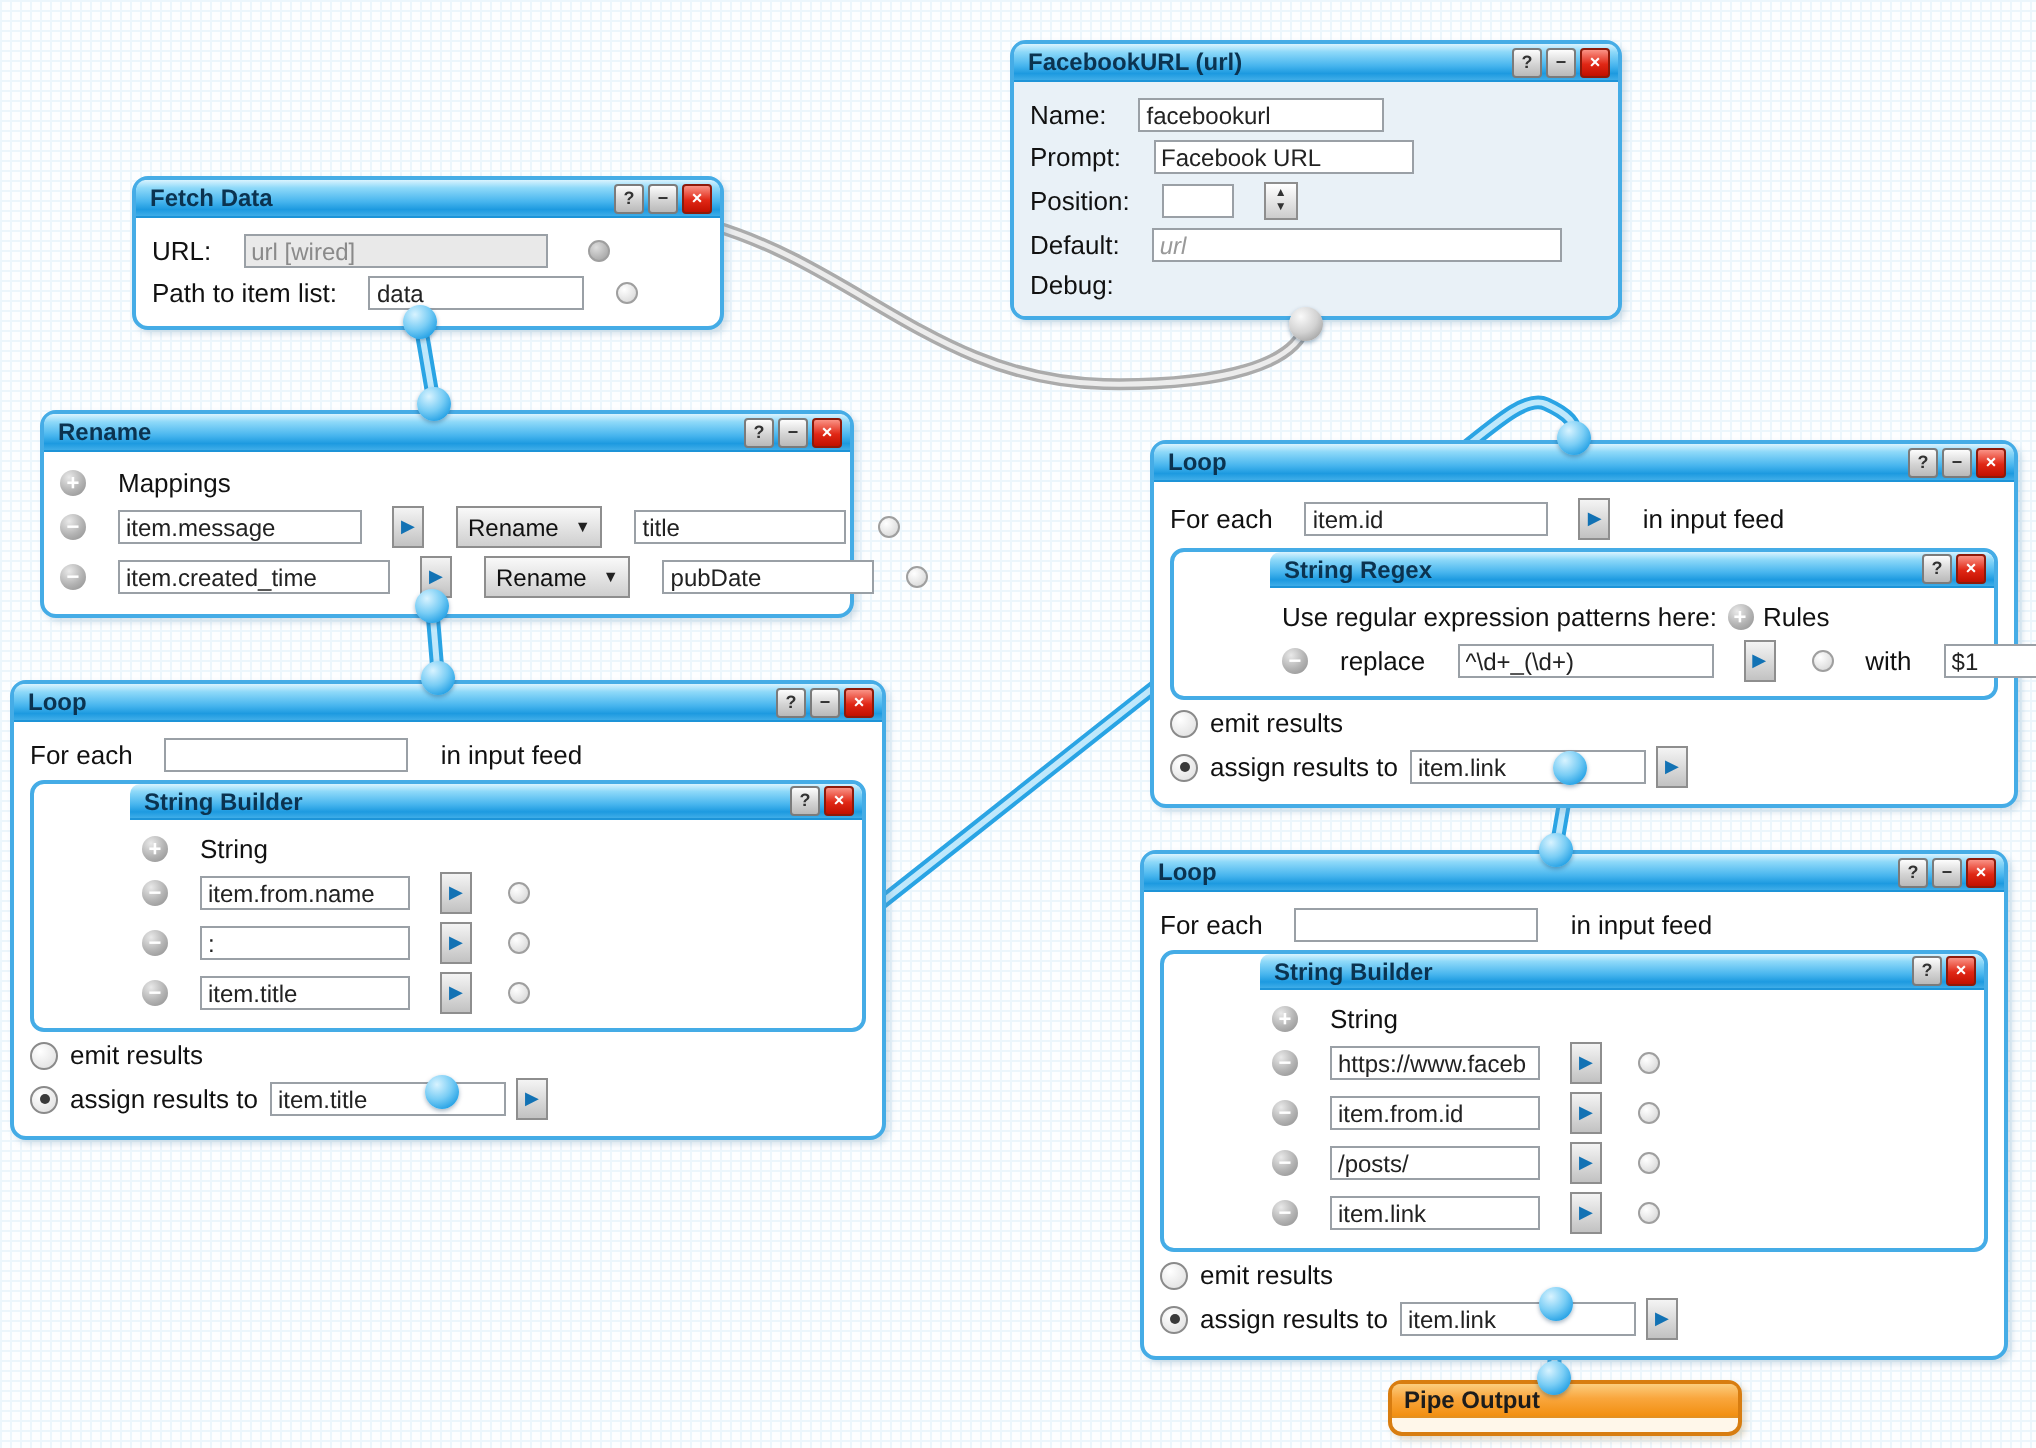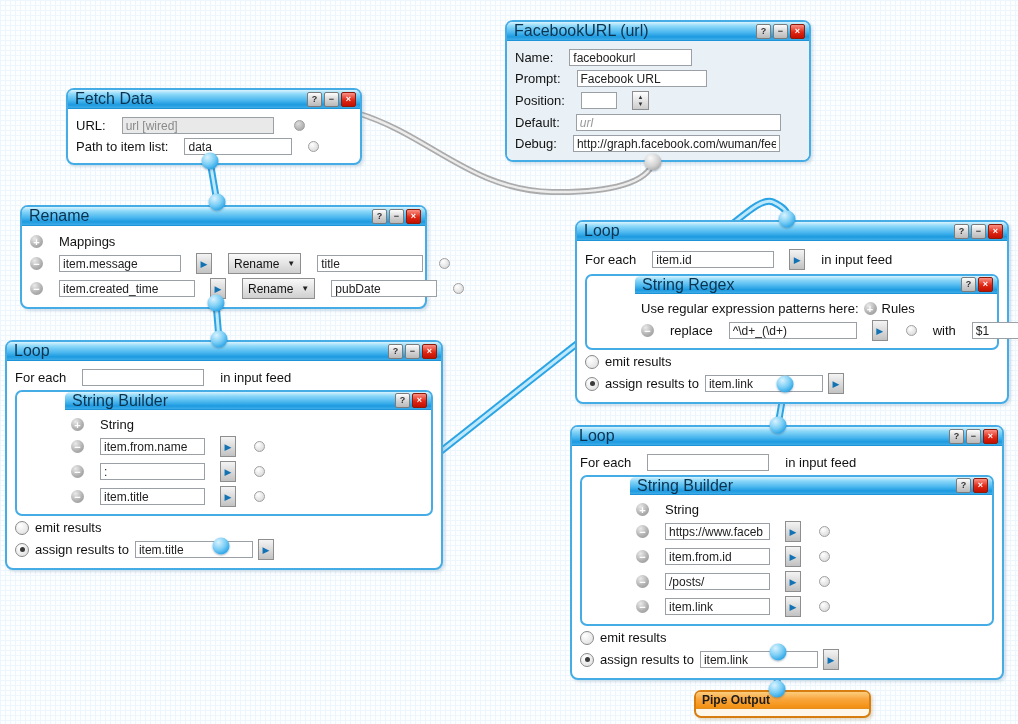--- a/index.html
+++ b/index.html
@@ -14,21 +14,21 @@
       linear-gradient(to bottom,#d2e8f6 1px,transparent 1px);
     background-size:5px 5px,5px 5px,10px 10px,10px 10px;
   }
   #wires{position:absolute;left:0;top:0;z-index:1;}
   .module{position:absolute;border:2px solid #45ace6;border-radius:8px;background:#fff;z-index:2;
     box-shadow:2px 2px 3px rgba(110,150,180,.28), inset 0 0 0 1px #fff;}
   .module.fb .body{background:#e9f1f7;border-radius:0 0 6px 6px;}
   .hdr{height:18px;display:flex;align-items:center;gap:2px;padding:0 4px 0 7px;border-radius:5px 5px 0 0;
     background:linear-gradient(#d9f3fe 0%,#8ed9f9 22%,#47b5ee 60%,#1d9ae0 82%,#3fade8 100%);
     border-bottom:1px solid #1d94d8;}
-  .hdr .ttl{flex:1;font-size:16px;font-weight:normal;color:#0b3350;white-space:nowrap;overflow:hidden;}
+  .hdr .ttl{flex:1;font-size:12px;font-weight:bold;color:#0b3350;white-space:nowrap;overflow:hidden;}
   .tbtn{width:13px;height:13px;border:1px solid #7b7b7b;border-radius:2px;flex:0 0 auto;
     background:linear-gradient(#fdfdfd,#d4d4d4 55%,#b9b9b9);
     font-size:9px;font-weight:bold;color:#333;display:flex;align-items:center;justify-content:center;line-height:1;cursor:pointer;}
   .tbtn.close{background:linear-gradient(#fa9285,#e02715 55%,#c21000);color:#fff;border-color:#8e1a0a;}
   .body{padding:4px 8px;font-size:13px;color:#111;}
   .row{display:flex;align-items:center;gap:16px;margin:4px 0;white-space:nowrap;}
   .ti{height:17px;border:1px solid #9aa0a6;background:#fff;font-size:12px;padding:1px 3px 0 3px;
     font-family:"Liberation Sans","DejaVu Sans",sans-serif;color:#222;box-sizing:border-box;}
   .ti::placeholder{color:#999;font-style:italic;}
   .ti.disabled{background:#e9e9e9;color:#8a8a8a;}
@@ -118,21 +118,20 @@
         <span>▲</span>
         <span>▼</span>
       </span>
     </div>
     <div class="row">
       <span class="lbl">Default:</span>
       <input class="ti" style="width: 205px;" placeholder="url">
     </div>
     <div class="row">
       <span class="lbl">Debug:</span>
-      <input class="ti" style="width: 207px;" value="http://graph.facebook.com/wuman/fee">
     </div>
   </div>
 </div>
 
 <div class="module" style="left:66px;top:88px;width:292px;">
   <div class="hdr">
     <span class="ttl">Fetch Data</span>
     <span class="tbtn">?</span>
     <span class="tbtn">−</span>
     <span class="tbtn close">×</span>

